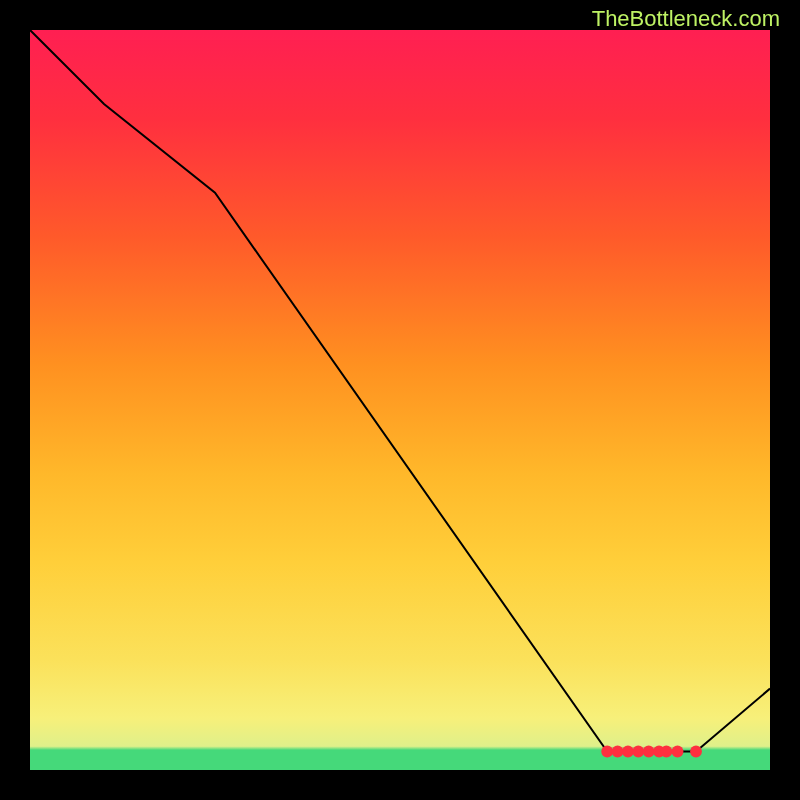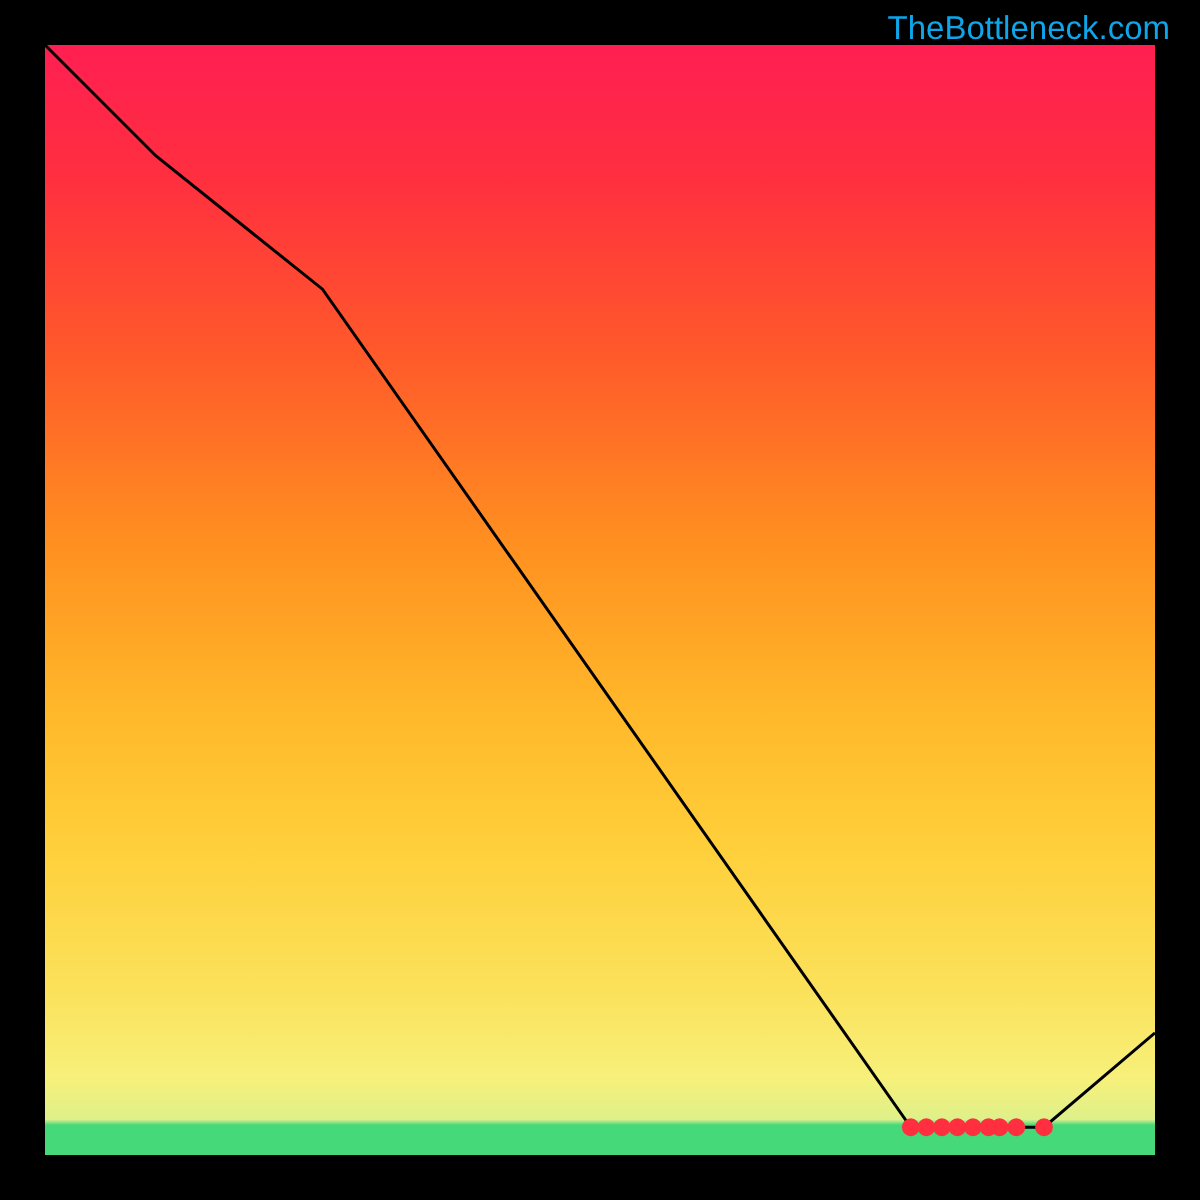--- a/index.html
+++ b/index.html
@@ -14,21 +14,21 @@
   .container {
     position: relative;
     width: 800px;
     height: 800px;
     background: #000;
   }
   .watermark {
     position: absolute;
     top: 6px;
     right: 20px;
-    color: #0ea5e9;
+    color: #bef264;
     font-size: 22px;
     font-weight: 500;
     user-select: none;
   }
   .plot {
     position: absolute;
     left: 30px;
     top: 30px;
     width: 740px;
     height: 740px;

